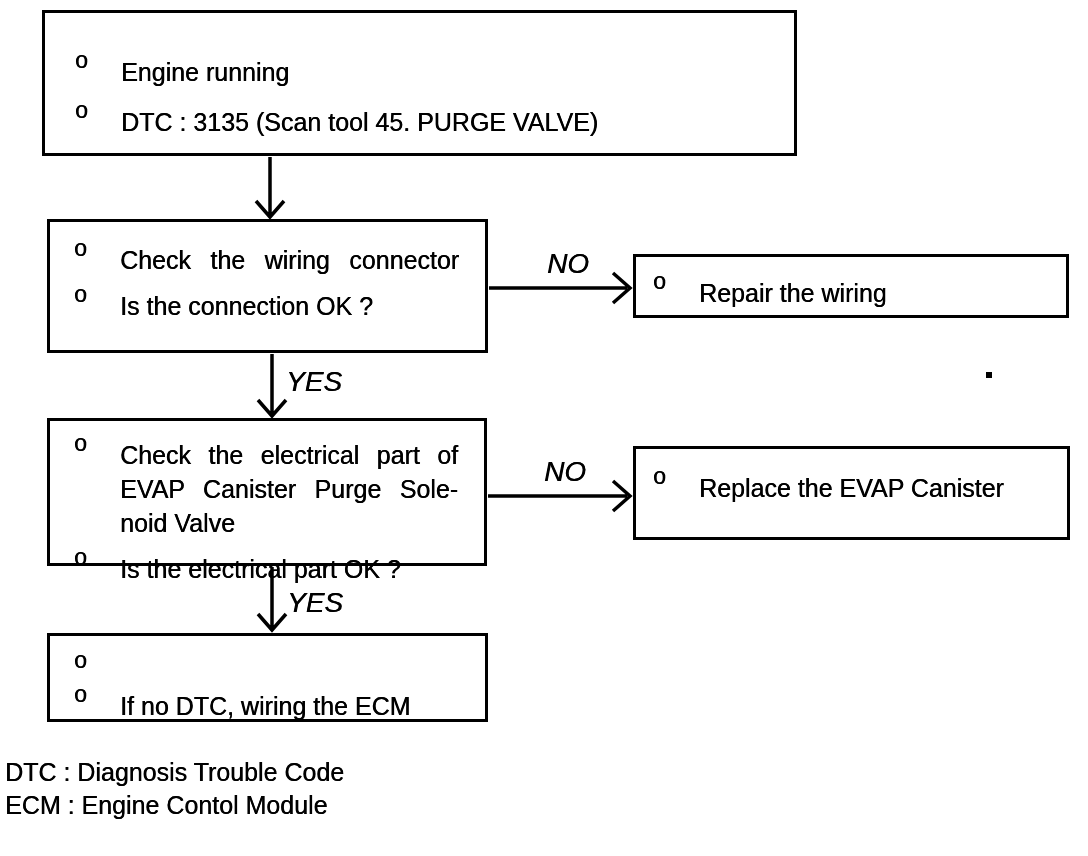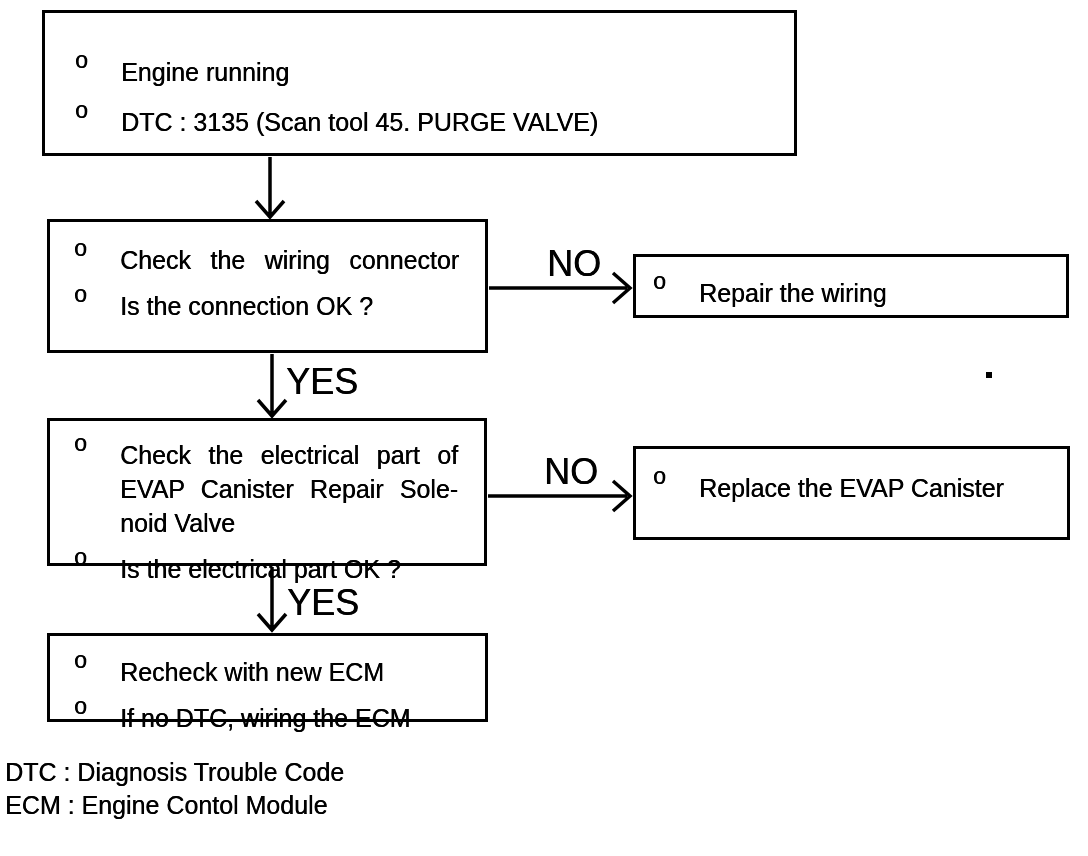--- a/index.html
+++ b/index.html
@@ -37,23 +37,24 @@
   
   #box-start   { left: 42px;  top: 10px;  width: 755px; height: 146px; padding: 28px 20px 0 30px; line-height: 38px; }
   #box-wiring  { left: 47px;  top: 219px; width: 441px; height: 134px; padding: 9px 26px 0 24px; }
   #box-repair  { left: 633px; top: 254px; width: 436px; height: 64px;  padding: 7px 18px 0 17px; }
   #box-elec    { left: 47px;  top: 418px; width: 440px; height: 148px; padding: 5px 26px 0 24px; }
   #box-replace { left: 633px; top: 446px; width: 437px; height: 94px;  padding: 10px 14px 0 17px; }
   #box-recheck { left: 47px;  top: 633px; width: 441px; height: 89px;  padding: 7px 20px 0 24px; }
 
   .connector-label {
     position: absolute;
-    font-size: 36px;
+    font-size: 28px;
     line-height: 26px;
     text-shadow: 0.4px 0 0 currentColor;
+    font-style: italic;
   }
   #label-no1  { left: 547px; top: 251px; }
   #label-yes1 { left: 286px; top: 369px; }
   #label-no2  { left: 544px; top: 459px; }
   #label-yes2 { left: 287px; top: 590px; }
 
   .arrow-layer { position: absolute; left: 0; top: 0; width: 1088px; height: 856px; }
   .arrow-layer path { fill: none; stroke: #000; stroke-width: 3.5; stroke-linecap: butt; }
 
   .speck {
@@ -130,21 +131,21 @@
           <div class="line">Repair the wiring</div>
         </div>
     </div>
   </div>
 
   <div class="flowbox" id="box-elec">
     <div class="item">
       <span class="marker">o</span>
       <div class="text">
         <div class="line just">Check the electrical part of</div>
-        <div class="line just">EVAP Canister Repair Sole-</div>
+        <div class="line just">EVAP Canister Purge Sole-</div>
         <div class="line">noid Valve</div>
       </div>
     </div>
     <div class="item">
       <span class="marker">o</span>
       <div class="text">
           <div class="line">Is the electrical part OK ?</div>
         </div>
     </div>
   </div>
@@ -154,23 +155,20 @@
       <span class="marker">o</span>
       <div class="text">
         <div class="line">Replace the EVAP Canister</div>
       </div>
     </div>
   </div>
 
   <div class="flowbox" id="box-recheck">
     <div class="item">
       <span class="marker">o</span>
-      <div class="text">
-          <div class="line">Recheck with new ECM</div>
-        </div>
     </div>
     <div class="item">
       <span class="marker">o</span>
       <div class="text">
           <div class="line">If no DTC, wiring the ECM</div>
         </div>
     </div>
   </div>
 
   <span class="connector-label" id="label-no1">NO</span>

